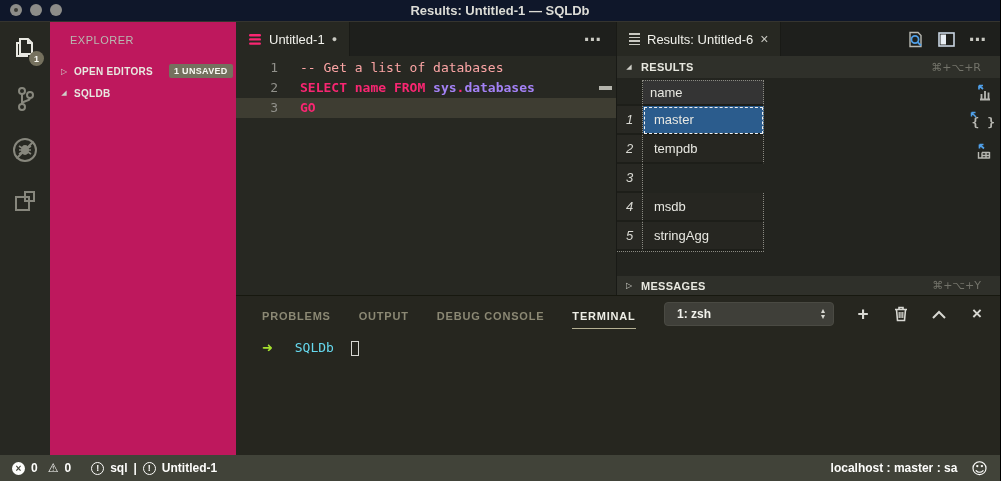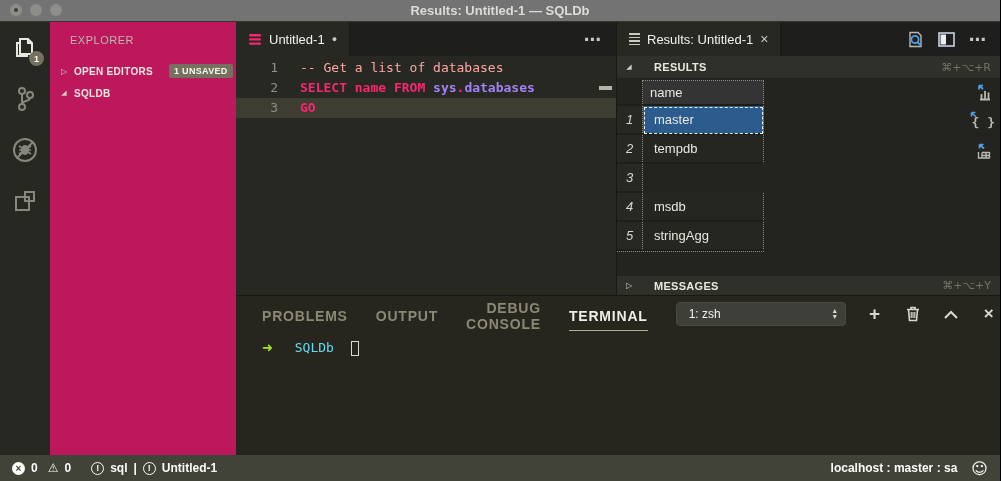--- a/index.html
+++ b/index.html
@@ -4,21 +4,21 @@
 <style>
   * { margin:0; padding:0; box-sizing:border-box; }
   html,body { background:#111; }
   .window{
     position:relative; width:1001px; height:481px; overflow:hidden;
     font-family:"Liberation Sans", sans-serif; background:#272822; color:#f8f8f2;
     border-right:1px solid #000;
   }
   
   .titlebar{ position:absolute; top:0; left:0; right:0; height:22px;
-    background:#737373; border-bottom:1px solid #35342f;
+    background:#0f172a; border-bottom:1px solid #35342f;
     display:flex; align-items:center; justify-content:center; }
   .traffic{ position:absolute; left:10px; top:4px; display:flex; gap:8px; }
   .tl{ width:12px; height:12px; border-radius:50%; background:#8d8d89; display:flex; align-items:center; justify-content:center; }
   .tl .dot{ width:4px; height:4px; border-radius:50%; background:#3c3b36; }
   .titlebar .title{ font-size:13px; font-weight:bold; color:#dcdcd6; }
   
   .main{ position:absolute; top:22px; bottom:26px; left:0; right:0; }
   
   .activitybar{ position:absolute; left:0; top:0; bottom:0; width:50px; background:#272822;
     display:flex; flex-direction:column; align-items:center; padding-top:13px; gap:25px; }
@@ -52,46 +52,46 @@
   .tok-keyword{ color:#f92672; font-weight:bold; }
   .tok-type{ color:#a381f5; font-weight:bold; }
   .overview-mark{ position:absolute; right:4px; top:64px; width:13px; height:4px; background:#b4b4ac; }
   
   .results-group{ position:absolute; left:616px; top:0; width:385px; height:273px; background:#23241f;
     border-left:1px solid #191a16; }
   .rtab{ max-width:190px; }
   .hamburger{ display:flex; flex-direction:column; gap:2px; }
   .hamburger span{ display:block; width:11px; height:1.5px; background:#c9c9c2; }
   .close-x{ color:#c9c9c2; font-size:14px; line-height:1; cursor:pointer; }
-  .section-header{ height:22px; background:#2f302a; display:flex; align-items:center; padding:0 10px 0 6px; gap:19px; cursor:pointer; }
+  .section-header{ height:22px; background:#2f302a; display:flex; align-items:center; padding:0 20px 0 6px; gap:6px; cursor:pointer; }
   .section-header .sb-label{ font-size:11px; }
   .keybinding{ margin-left:auto; font-size:11px; color:#73736a; font-family:"DejaVu Sans", sans-serif; }
   .grid{ position:absolute; left:0; top:58px; border-bottom:1px dotted #8a8a82; }
   .grid-row{ display:flex; }
   .gcell{ border-right:1px dotted #8a8a82; display:flex; align-items:center; padding-left:11px;
     font-size:13px; color:#e8e8e2; background:#262621; border-bottom:2px solid #1d1e19; cursor:pointer; }
   .gc-num{ width:26px; justify-content:center; padding-left:0; font-style:italic; color:#d8d8d2;
     border-right:1px dotted #8a8a82; background:#282823; }
   .gc-name{ width:121px; }
   .grid-header .gc-name{ background:#343434; border-top:1px dotted #8a8a82; }
   .grid-header .gc-num{ background:#23241f; border-top:none; border-right:1px dotted #8a8a82; }
   .grid-header .gcell{ height:26px;padding-left:7px; }
   .grid-data .gcell{ height:29px; }
   .gcell.selected{ background:#2b5c8d; outline:1px dashed #f0f0f0; outline-offset:-2px; }
   .result-actions{ position:absolute; right:6px; top:62px; display:flex; flex-direction:column; gap:12px; align-items:center; }
   .messages-header{ position:absolute; left:0; right:0; bottom:0; height:19px; }
   
   .panel{ position:absolute; left:236px; right:0; top:273px; bottom:0; background:#26261f; border-top:1px solid #17180f; }
   .panel-header{ display:flex; align-items:center; height:36px; padding:0 14px 0 26px; gap:28px; }
-  .panel-tab{ font-size:14px; font-weight:bold; letter-spacing:.8px; color:#8b8874; padding:10px 0 6px; cursor:pointer;text-align:right; }
+  .panel-tab{ font-size:11px; font-weight:bold; letter-spacing:.8px; color:#8b8874; padding:10px 0 6px; cursor:pointer; }
   .panel-tab.active{ color:#eeeee6; border-bottom:1px solid #b5b093; }
   .panel-right{ margin-left:auto; display:flex; align-items:center; gap:20px; }
   .term-select{ display:flex; align-items:center; background:#3f3f39; border:1px solid #4a4a43;
     border-radius:4px; width:170px; height:24px; padding:0 8px 0 12px; cursor:pointer; }
-  .term-select .val{ font-size:12px; font-weight:normal; color:#f2f2ec;text-align:center; }
+  .term-select .val{ font-size:12px; font-weight:bold; color:#f2f2ec;text-align:center; }
   .stepper{ margin-left:auto; display:flex; flex-direction:column; line-height:6px; font-size:8px; color:#d8d8d2; }
   .p-icon{ color:#d8d8d2; cursor:pointer; display:flex; align-items:center; justify-content:center; width:18px; height:18px; }
   .plus-icon{ font-size:19px; font-weight:bold; }
   .x-icon{ font-size:17px; font-weight:bold; }
   .term-body{ padding:8px 0 0 26px; font-family:"DejaVu Sans Mono", monospace; font-size:13px; font-weight:normal; }
   .prompt-arrow{ color:#a6e22e; font-family:"DejaVu Sans", sans-serif; }
   .prompt-name{ color:#66d9ef; margin-left:14px; }
   .term-cursor{ display:inline-block; width:8px; height:15px; border:1.5px solid #d8d8d2; vertical-align:middle; margin-left:9px; }
   
   .statusbar{ position:absolute; left:0; right:0; bottom:0; height:26px; background:#414339;
@@ -214,21 +214,21 @@
 
     <div class="results-group">
       <div class="tabbar">
         <div class="tab rtab">
           <span class="hamburger">
               <span></span>
               <span></span>
               <span></span>
               <span></span>
             </span>
-          <span class="tab-label">Results: Untitled-1</span>
+          <span class="tab-label">Results: Untitled-6</span>
           <span class="close-x">×</span>
         </div>
         <div class="tab-actions">
           <span style="cursor:pointer;">
             <svg width="17" height="17" viewBox="0 0 17 17">
               <path d="M3 1.5 h8 l3 3 v11 h-11 z" fill="none" stroke="#b8b8b2" stroke-width="1.4"></path>
               <circle cx="8" cy="8.5" r="3.6" fill="none" stroke="#4f9fe8" stroke-width="1.8"></circle>
               <path d="M10.6 11.1 L14 14.5" stroke="#4f9fe8" stroke-width="1.8"></path>
             </svg>
           </span>

